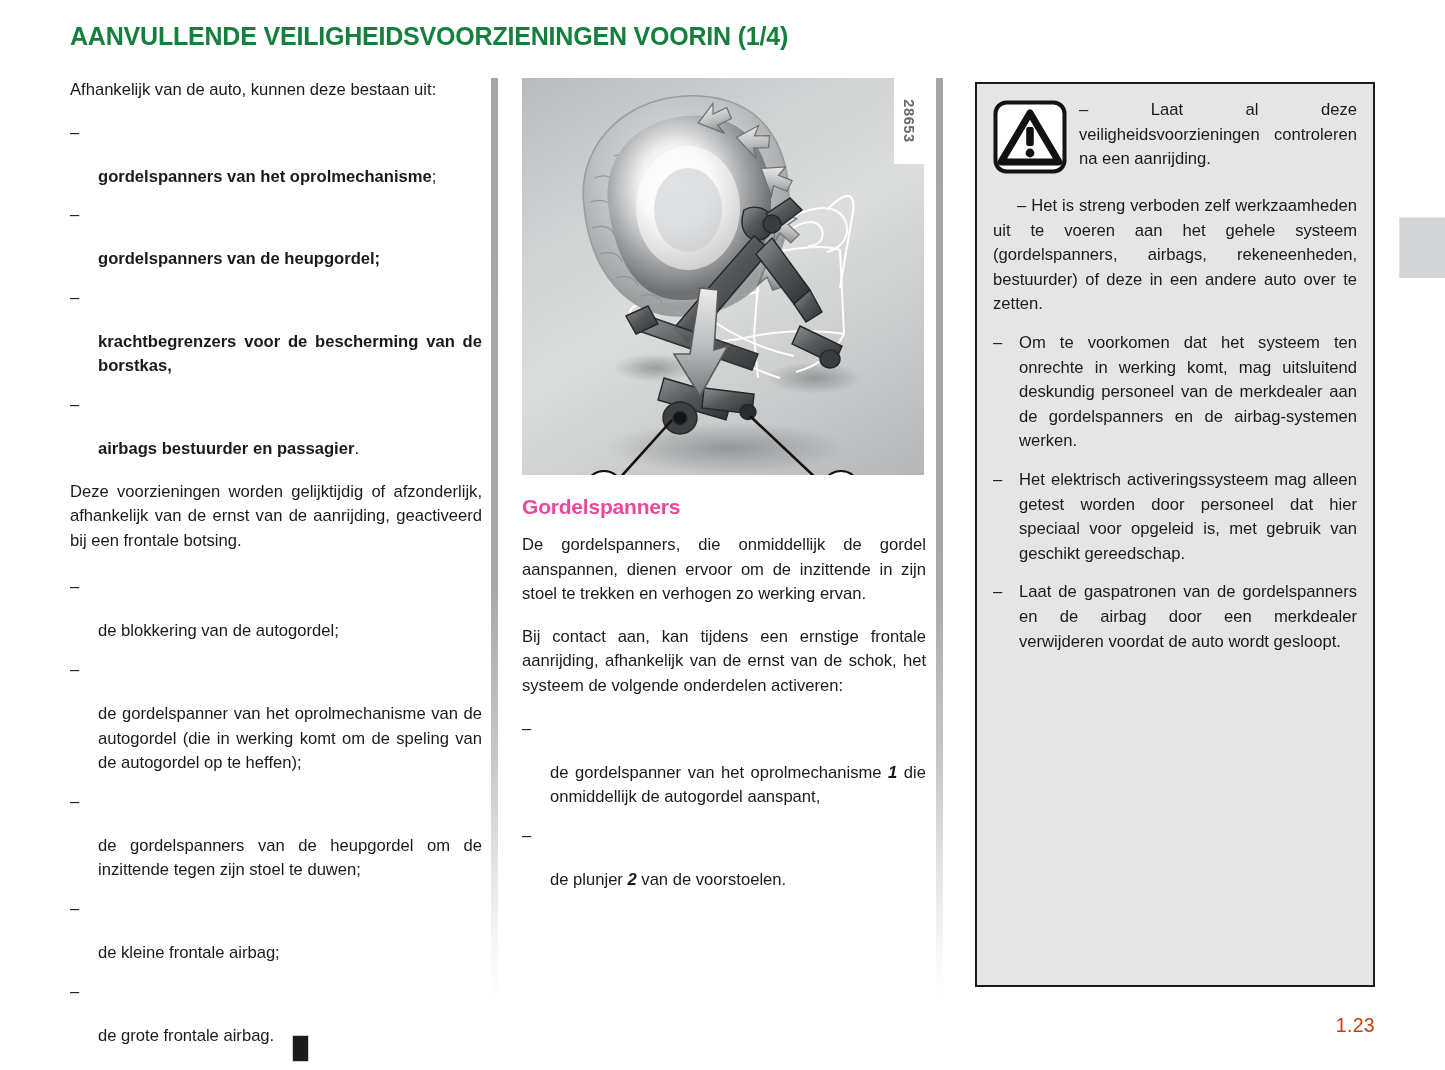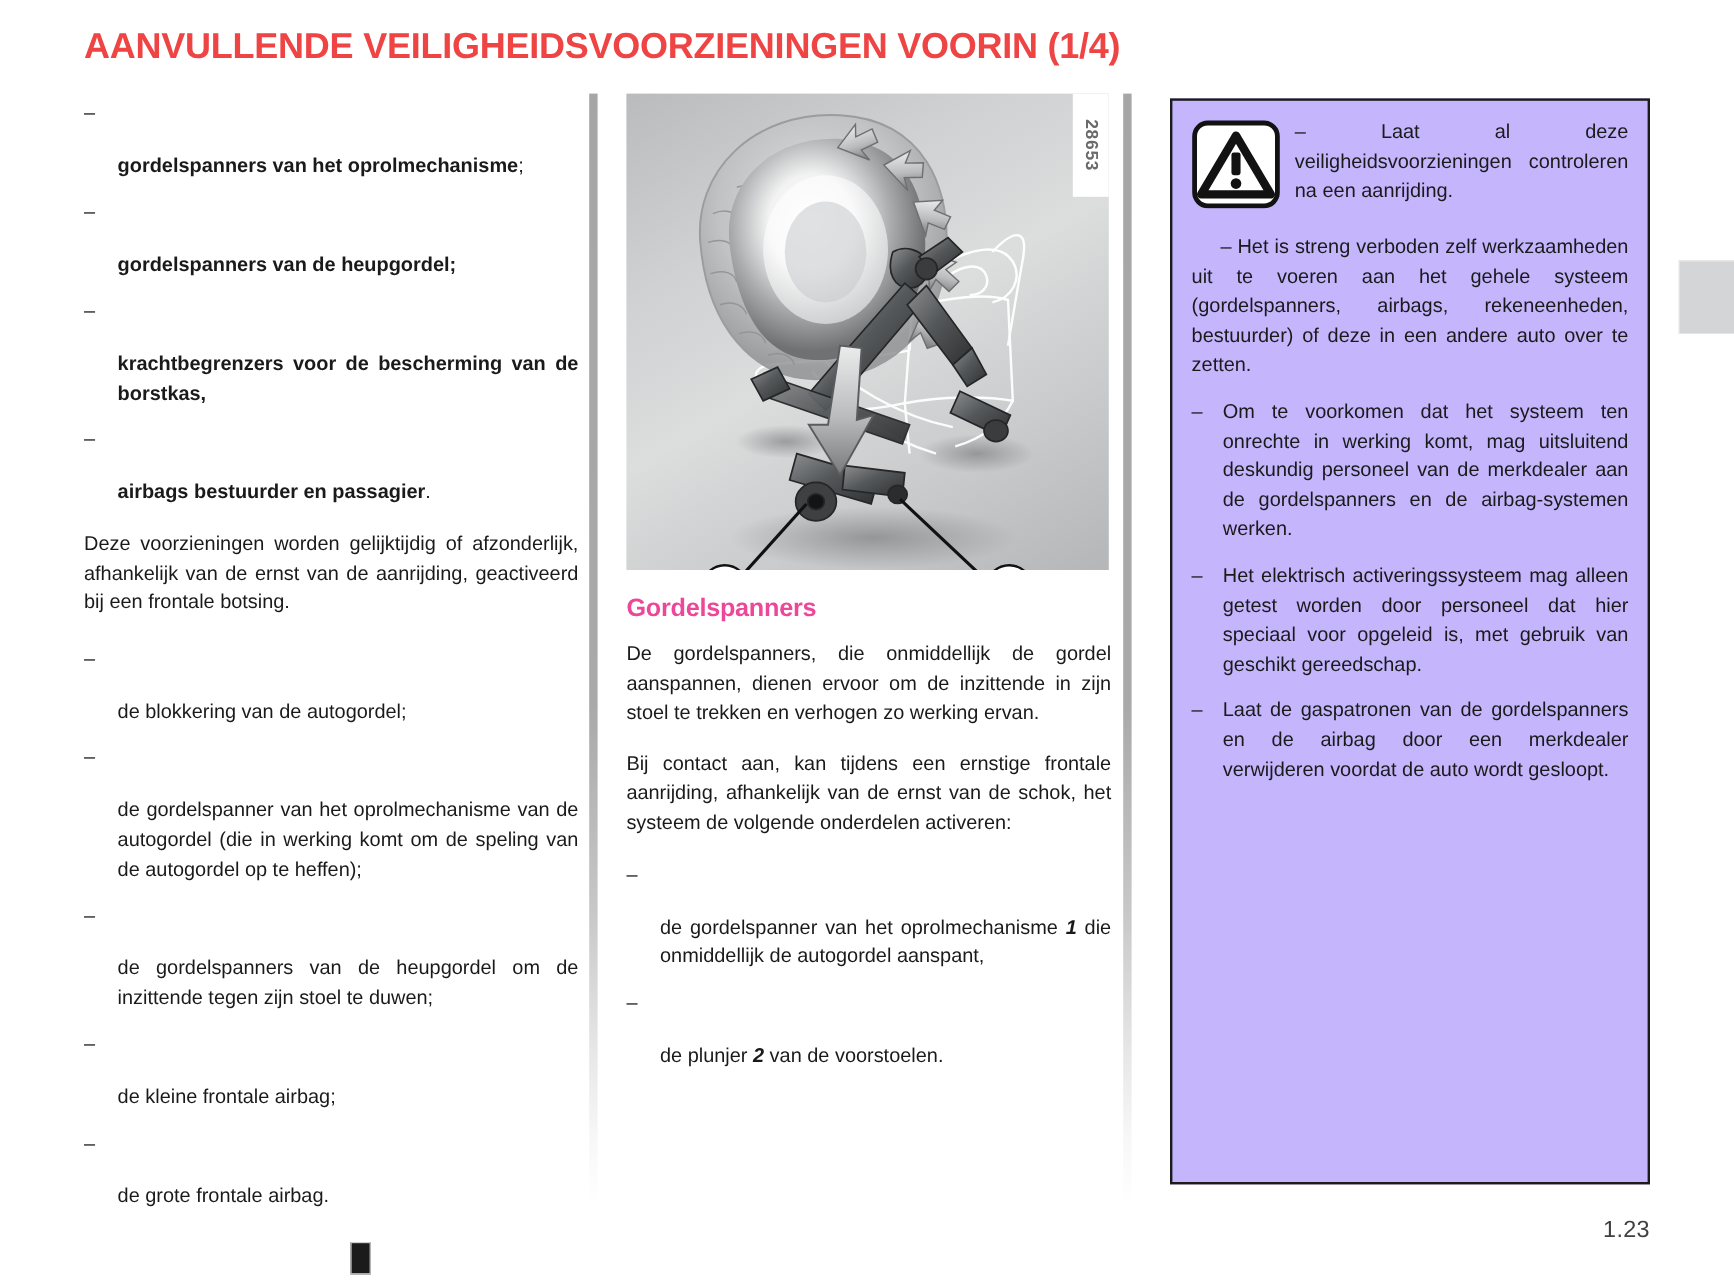--- a/index.html
+++ b/index.html
@@ -21,25 +21,25 @@
     inset: 0;
     width: 1445px;
     height: 1070px;
   }
 
   
   .page-title {
     position: absolute;
     left: 70px;
     top: 22px;
-    font-size: 30px;
+    font-size: 25px;
     font-weight: bold;
     letter-spacing: -0.2px;
     white-space: nowrap;
-    color: #ef4444;
+    color: #15803d;
   }
 
   
   .col-divider {
     position: absolute;
     width: 7px;
     top: 78px;
     height: 925px;
     background: linear-gradient(to bottom,
         #a6a6a6 0%,
@@ -147,21 +147,21 @@
     letter-spacing: -0.2px;
   }
 
   
   .warn-panel {
     position: absolute;
     left: 975px;
     top: 82px;
     width: 400px;
     height: 905px;
-    background: #c4b5fd;
+    background: #e5e5e5;
     border: 2.5px solid #1c1c1c;
     box-sizing: border-box;
   }
   .warn-inner {
     padding: 14px 16px 10px 16px;
     box-sizing: border-box;
     height: 100%;
   }
   .warn-top {
     position: relative;
@@ -195,21 +195,21 @@
   }
   .warn-dash .dash { flex: 0 0 26px; width: 26px; }
   .warn-dash .dtxt { flex: 1; text-align: justify; text-justify: inter-word; }
 
   
   .page-number {
     position: absolute;
     right: 70px;
     bottom: 33px;
     font-size: 19.5px;
-    color: #404040;
+    color: #c2410c;
     letter-spacing: 0.3px;
   }
   .thumb-mark {
     position: absolute;
     left: 292px;
     bottom: 8px;
     width: 17px;
     height: 27px;
     background: #1b1b1b;
     border: 1.5px solid #cfcfcf;
@@ -231,20 +231,21 @@
 
 <div class="page">
 
   <div class="page-title">AANVULLENDE VEILIGHEIDSVOORZIENINGEN VOORIN (1/4)</div>
 
   <div class="col-divider d1"></div>
   <div class="col-divider d2"></div>
 
   <div class="col col-left">
 
+    <p class="para">Afhankelijk van de auto, kunnen deze bestaan uit:</p>
 
     <div class="gap-sm"></div>
 
     <div class="dash-item bold">
       <span class="dash">–</span>
       <span class="dtxt"><span>gordelspanners van het oprolmechanisme</span><span class="tail">;</span></span>
     </div>
 
     <div class="dash-item bold">
       <span class="dash">–</span>

